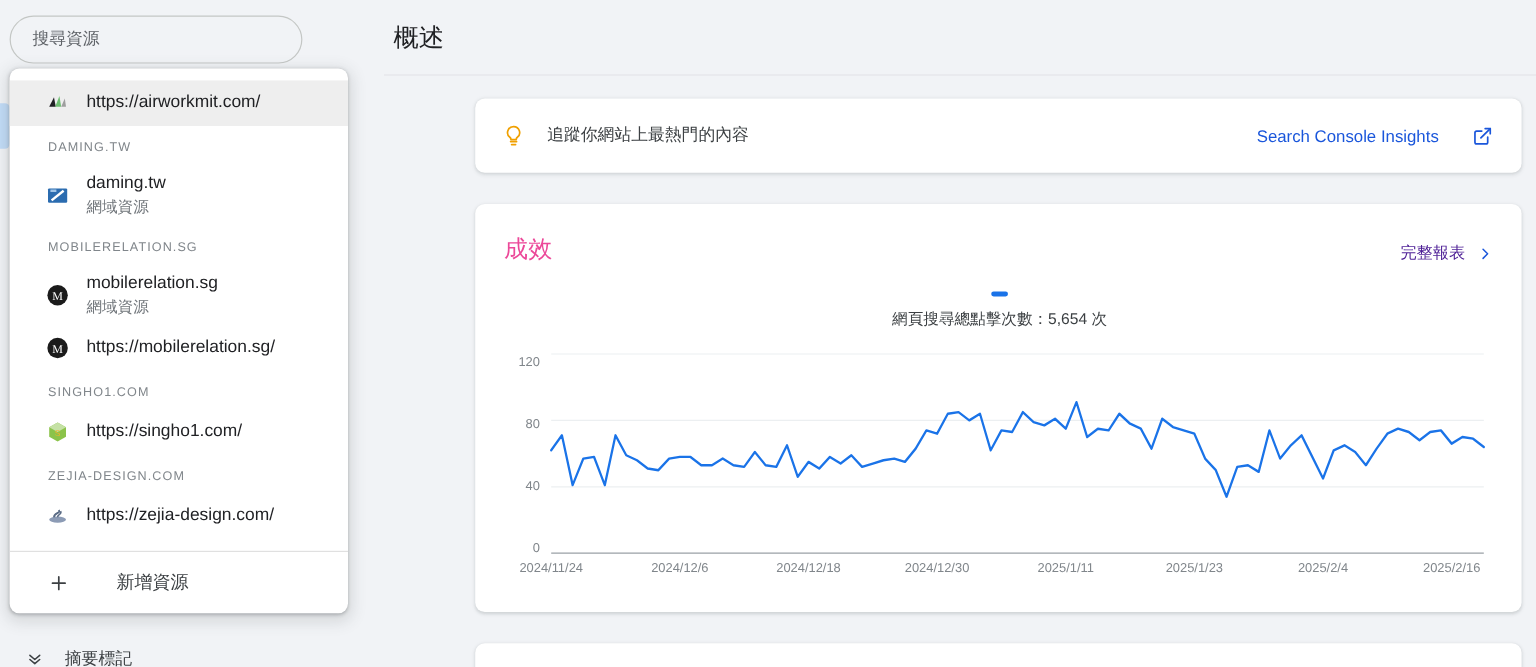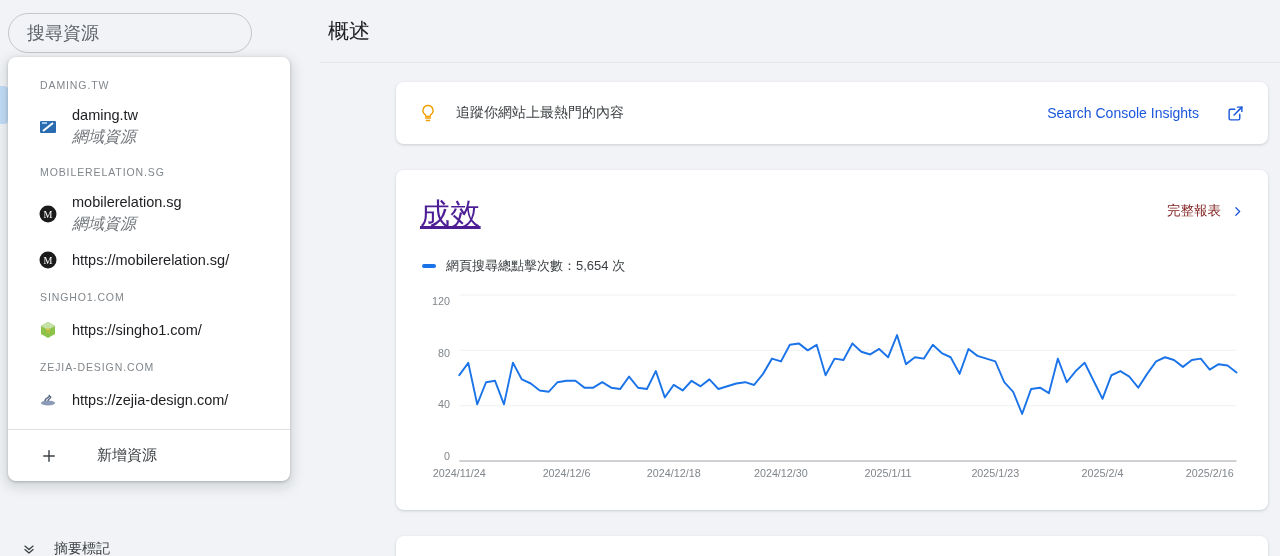--- a/index.html
+++ b/index.html
@@ -19,21 +19,21 @@
     background: #f1f3f6;
   }
   .rail-accent {
     position: absolute; left: 0; top: 86px; width: 8px; height: 38px;
     background: #c2dcf7; border-radius: 0 4px 4px 0;
   }
   .search-box {
     position: absolute; left: 8px; top: 13px; width: 244px; height: 40px;
     border: 1px solid #c4c7c5; border-radius: 20px; background: #f1f3f6;
     display: flex; align-items: center; padding: 0 18px;
-    font-size: 18px; color: #5f6368;
+    font-size: 14px; color: #5f6368;
   }
   .hidden-nav-item {
     position: absolute; left: 22px; top: 540px;
     display: flex; align-items: center; gap: 18px;
     font-size: 14px; color: #3c4043; white-space: nowrap;
   }
   .chev-dd { width: 14px; height: 14px; display:block; }
 
   
   .dropdown {
@@ -47,21 +47,21 @@
     padding: 12px 0 8px 32px; text-transform: uppercase;
   }
   .dd-item {
     display: flex; align-items: center; gap: 14px;
     padding: 7px 16px 7px 30px; min-height: 38px; cursor: pointer;
   }
   .dd-item.selected { background: #eeeeee; }
   .fav { width: 20px; height: 20px; flex: 0 0 20px; display:block; }
   .dd-text { display: flex; flex-direction: column; justify-content: center; }
   .dd-title { font-size: 14.5px; color: #202124; line-height: 1.35; }
-  .dd-sub { font-size: 16px; color: #70757a; line-height: 1.35; font-style: italic; }
+  .dd-sub { font-size: 13px; color: #70757a; line-height: 1.35; }
   .dd-divider { height: 1px; background: #e0e0e0; margin: 10px 0 0 0; }
   .dd-add {
     display: flex; align-items: center; gap: 39px;
     padding: 16px 16px 16px 32px; cursor: pointer;
   }
   .dd-add .plus { width: 18px; height: 18px; display:block; color:#3c4043; }
   .dd-add-label { font-size: 15px; color: #3c4043; }
 
   
   .main {
@@ -87,29 +87,29 @@
   .insights-text { font-size: 14px; color: #3c4043; margin-left: 18px; }
   .insights-spacer { flex: 1; }
   .insights-link {
     font-size: 14px; color: #1a56db; display: flex; align-items: center; gap: 28px;
     cursor: pointer; white-space: nowrap;
   }
   .ext-icon { width: 17px; height: 17px; display:block; }
 
   .perf-card { margin-top: 26px; padding: 24px 24px 14px 24px; height: 340px; position: relative; }
   .perf-head { display: flex; align-items: flex-start; }
-  .perf-title { font-size: 30px; color: #4c1d95; font-weight: 400; letter-spacing: .3px; text-decoration: underline; }
+  .perf-title { font-size: 20px; color: #ec4899; font-weight: 400; letter-spacing: .3px; }
   .perf-spacer { flex: 1; }
   .perf-link {
-    font-size: 13.5px; color: #7f1d1d; display:flex; align-items:center; gap: 10px;
+    font-size: 13.5px; color: #4c1d95; display:flex; align-items:center; gap: 10px;
     cursor: pointer; margin-top: 8px;
   }
   .chev-r { width: 13px; height: 13px; display:block; }
 
-  .legend { display: flex; align-items: center; gap: 10px; margin-top: 22px; margin-left: 2px; cursor: pointer; }
+  .legend { display: flex; align-items: center; gap: 10px; margin-top: 22px; margin-left: 2px; cursor: pointer; flex-direction: column; }
   .legend-swatch { width: 14px; height: 4px; border-radius: 2px; background: #1a73e8; display:block; }
   .legend-text { font-size: 13px; color: #3c4043; }
 
   .chart-wrap { position: relative; margin-top: 10px; height: 210px; }
   .chart-svg { display: block; width: 100%; height: 210px; }
 
   .bottom-card { margin-top: 26px; height: 80px; }
 </style>
 </head>
 <body>
@@ -203,20 +203,32 @@
             <text x="728.9" y="198" font-size="11.5" font-family="Liberation Sans, sans-serif" fill="#80868b" text-anchor="middle">2025/2/4</text>
             <text x="843.4" y="198" font-size="11.5" font-family="Liberation Sans, sans-serif" fill="#80868b" text-anchor="middle">2025/2/16</text>
           </svg>
       </div>
     </div>
 
     <div class="card bottom-card"></div>
   </div>
 
   <div class="dropdown" id="dropdown">
+      <div class="dd-item selected">
+        <span>
+          <svg class="fav" viewBox="0 0 20 20">
+            <path d="M3 13 L7 5 L8.5 13 Z" fill="#202124"></path>
+            <path d="M8 13 L11.5 4 L13 13 Z" fill="#6fbf73"></path>
+            <path d="M13 13 L16 6 L17 13 Z" fill="#9e9e9e"></path>
+          </svg>
+        </span>
+        <span class="dd-text">
+          <span class="dd-title">https://airworkmit.com/</span>
+        </span>
+      </div>
       <div class="group-label">DAMING.TW</div>
       <div class="dd-item">
         <span>
           <svg class="fav" viewBox="0 0 20 20">
             <rect x="2" y="4" width="16" height="12" rx="1" fill="#2b6cb0"></rect>
             <path d="M5 14 L15 6" stroke="#fff" stroke-width="2"></path>
             <path d="M4 6 L9 6" stroke="#9fc4e8" stroke-width="2"></path>
           </svg>
         </span>
         <span class="dd-text">

